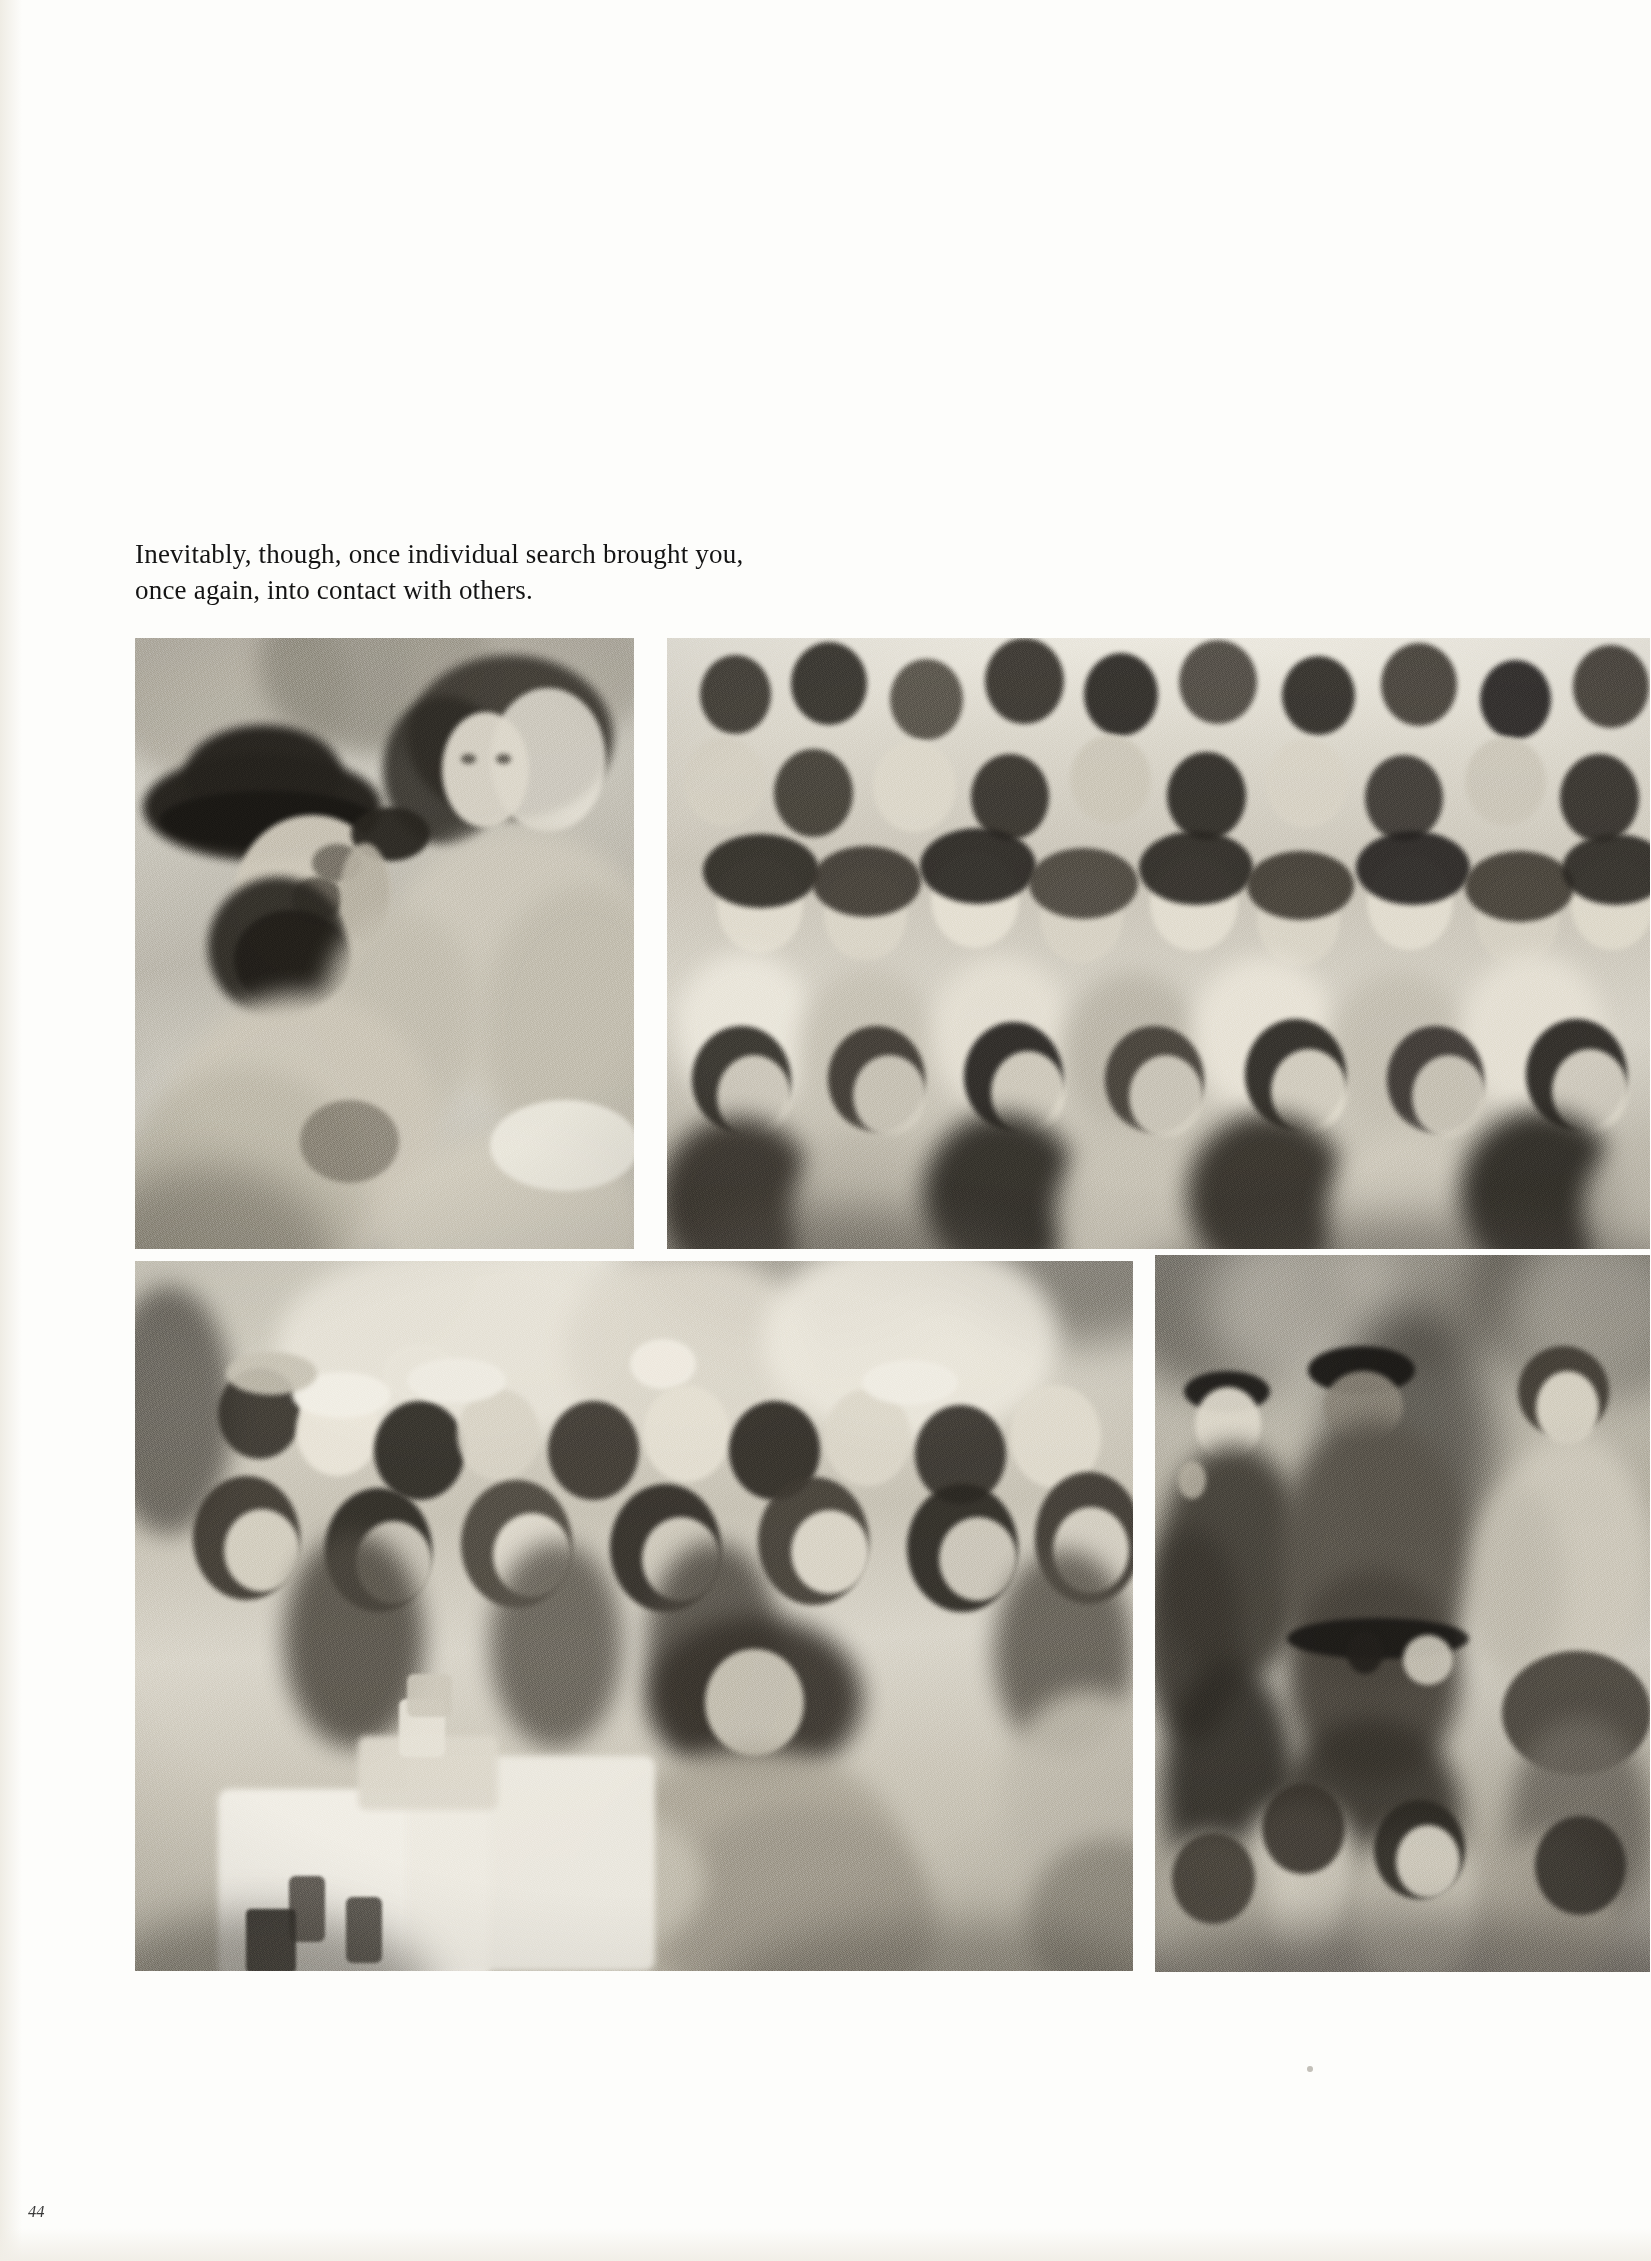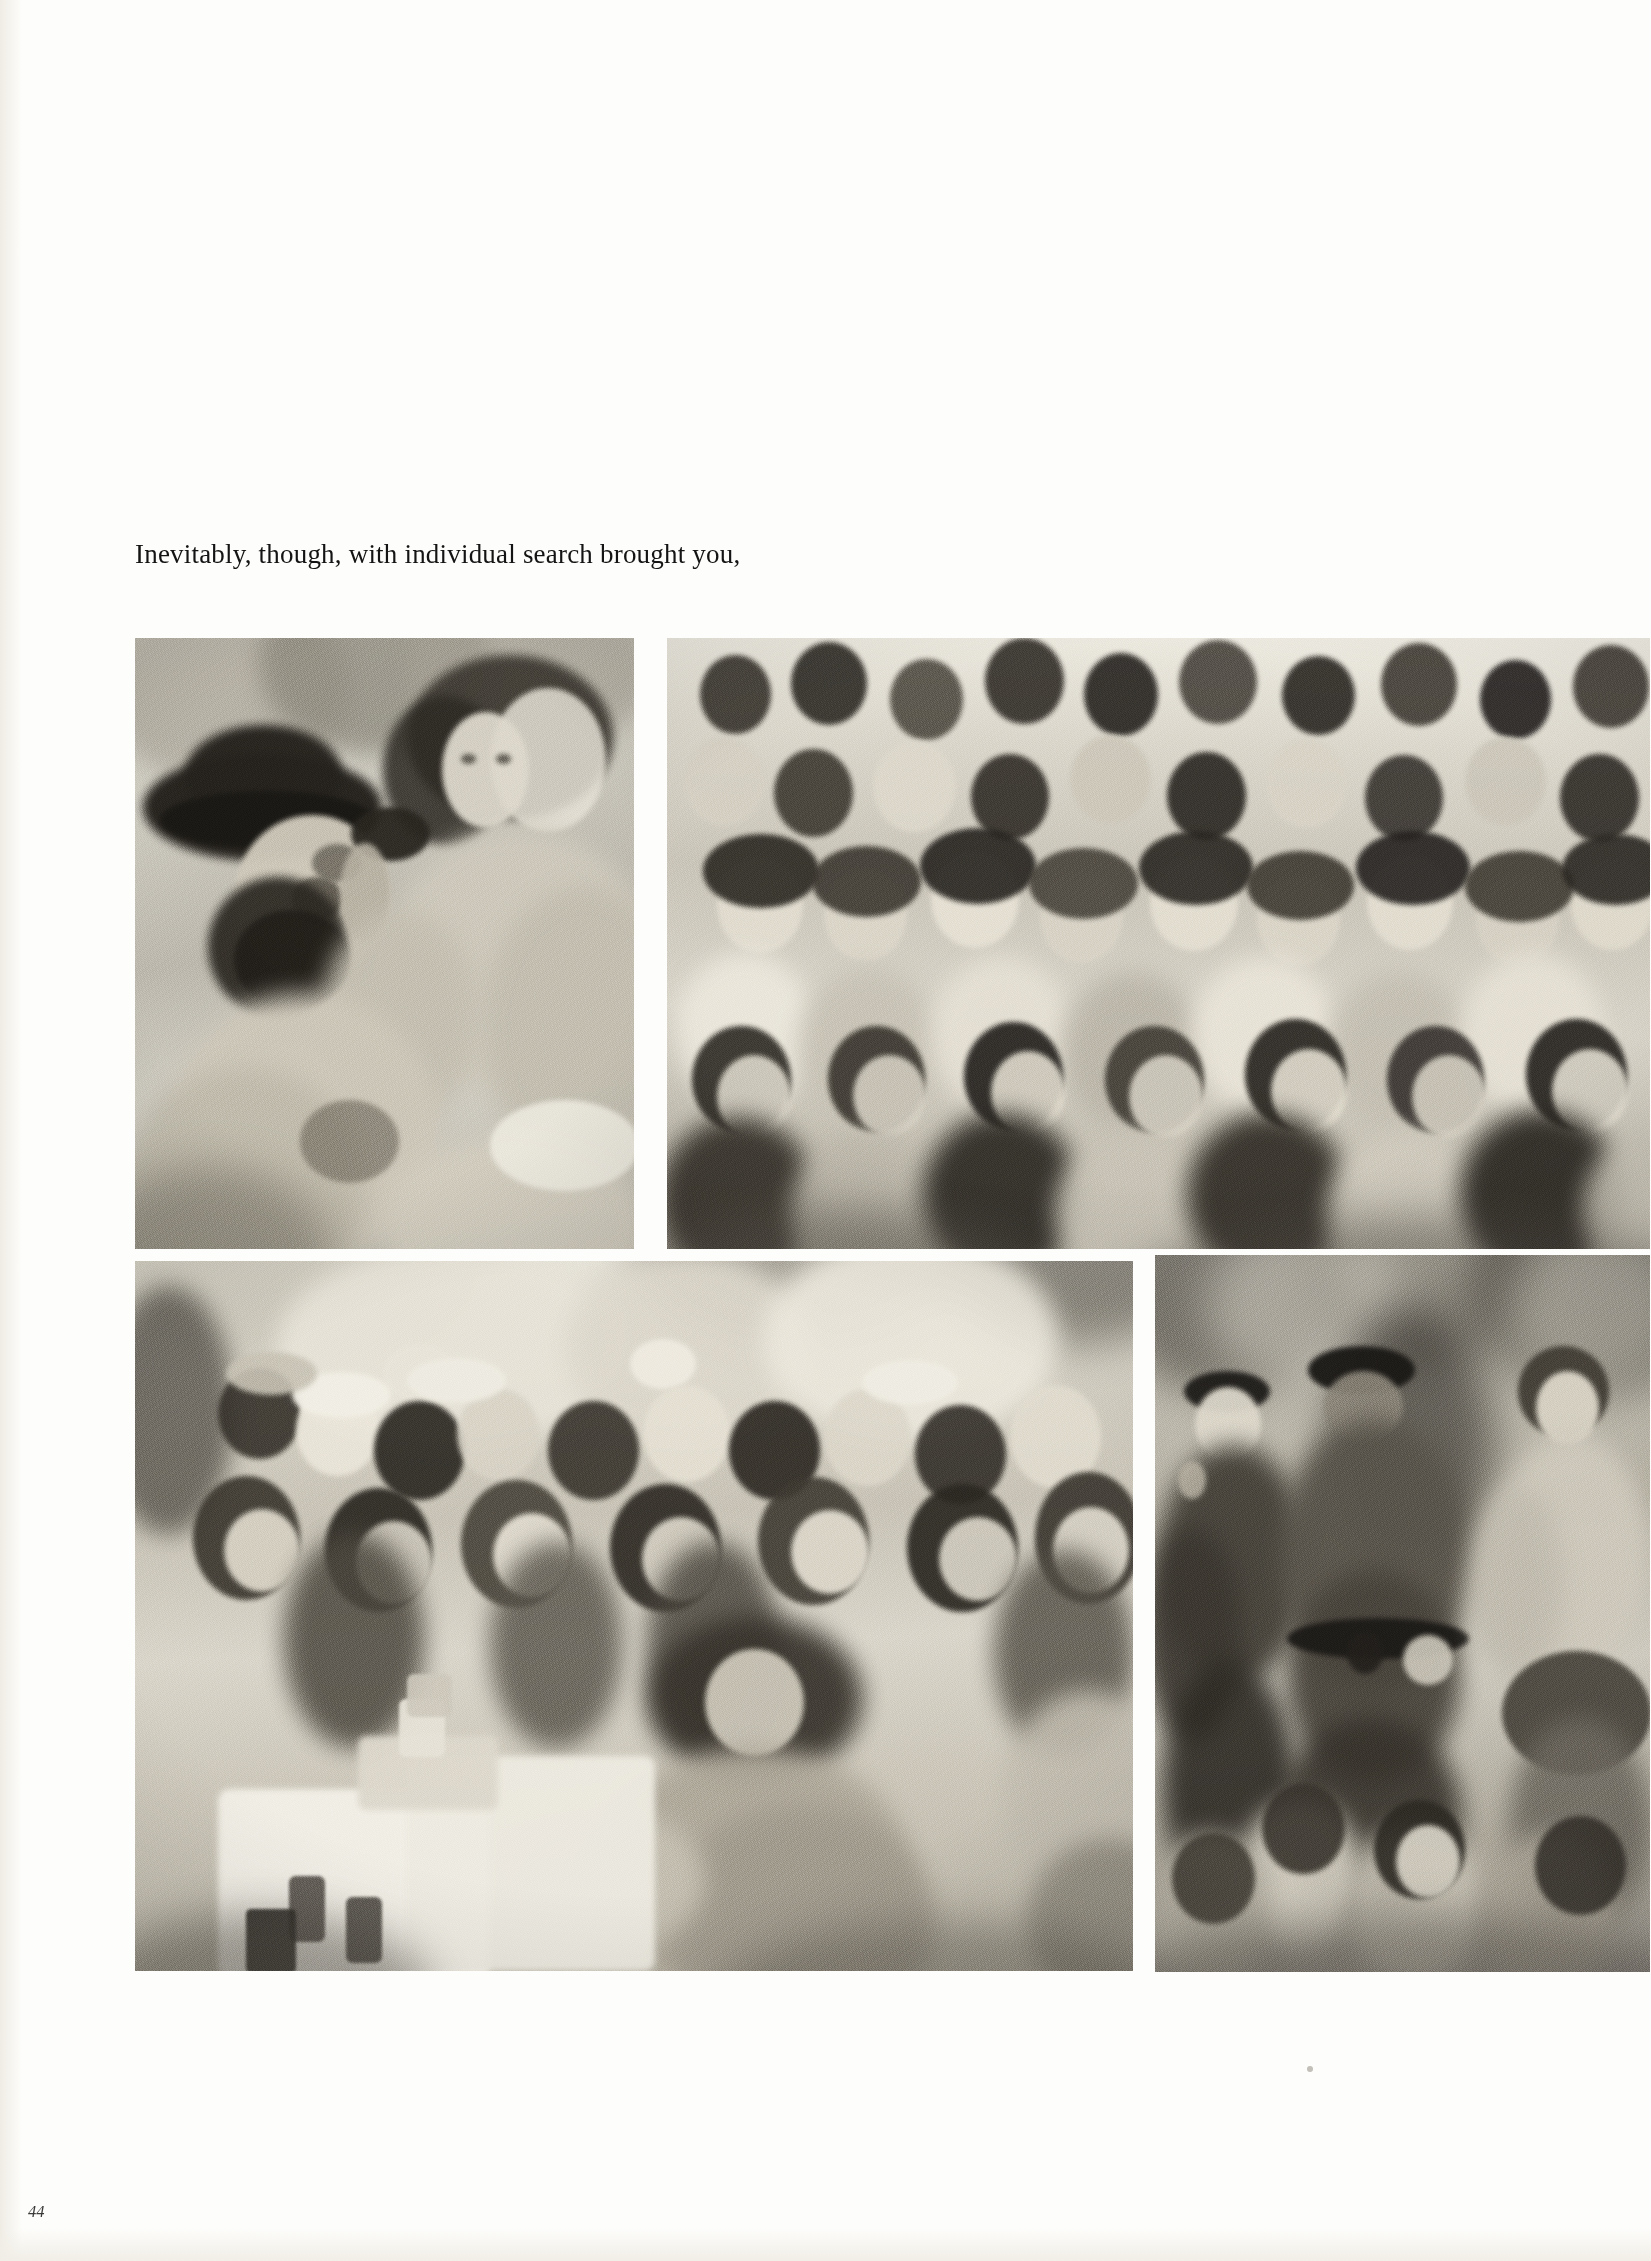--- a/index.html
+++ b/index.html
@@ -151,21 +151,22 @@
 </style>
 </head>
 <body>
 
 <div class="page">
 
   <div class="paper-edge-l"></div>
   <div class="paper-edge-b"></div>
 
   <div class="caption">
-    <span class="line">Inevitably, though, with individual search brought you,</span>
+    <span class="line">Inevitably, though, once individual search brought you,</span>
+    <span class="line">once again, into contact with others.</span>
   </div>
 
   <div class="photo" id="photo-drinking-man">
     <div class="ph-base" id="p1bg"></div>
     <div class="inner">
 
       <div class="b bb" style="left:-33px;  top:-50px;  width:248px; height:198px; background:#b3aea2; opacity:.85;"></div>
       <div class="b bb" style="left:124px;  top:-66px;  width:231px; height:182px; background:#8e8a7e; opacity:.75;"></div>
       <div class="b bb" style="left:272px;  top:-58px;  width:248px; height:173px; background:#a7a296; opacity:.7;"></div>
 

